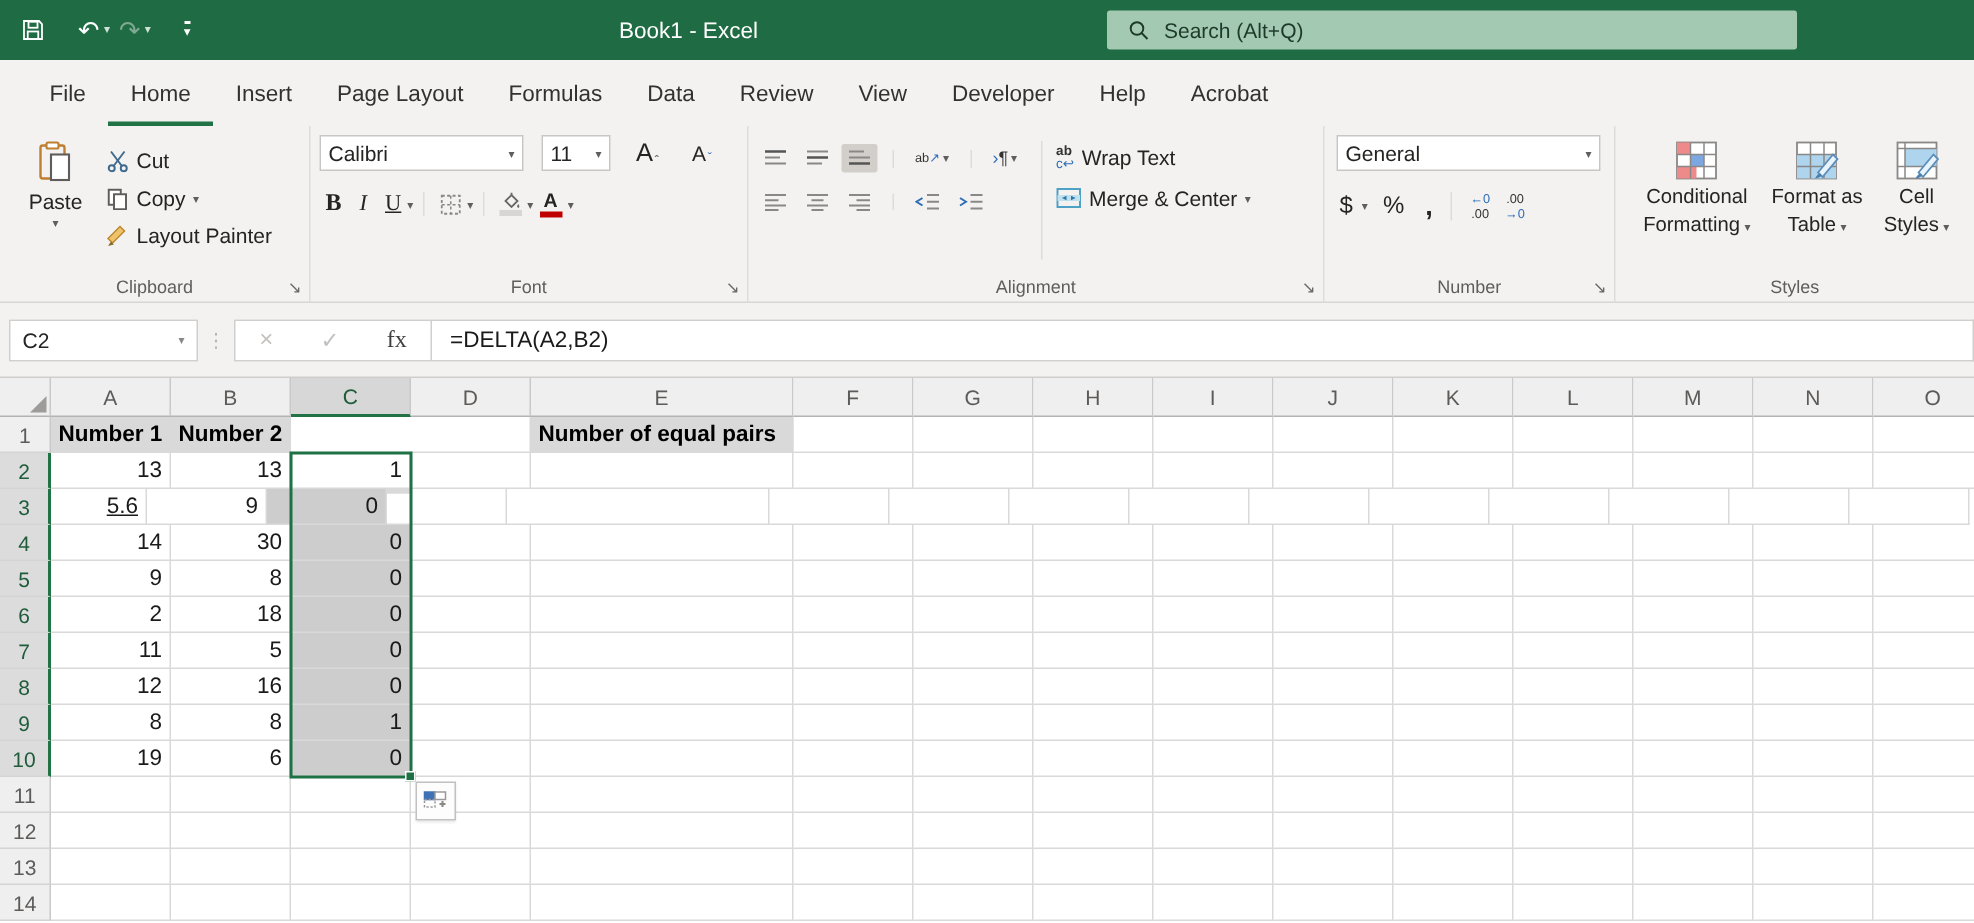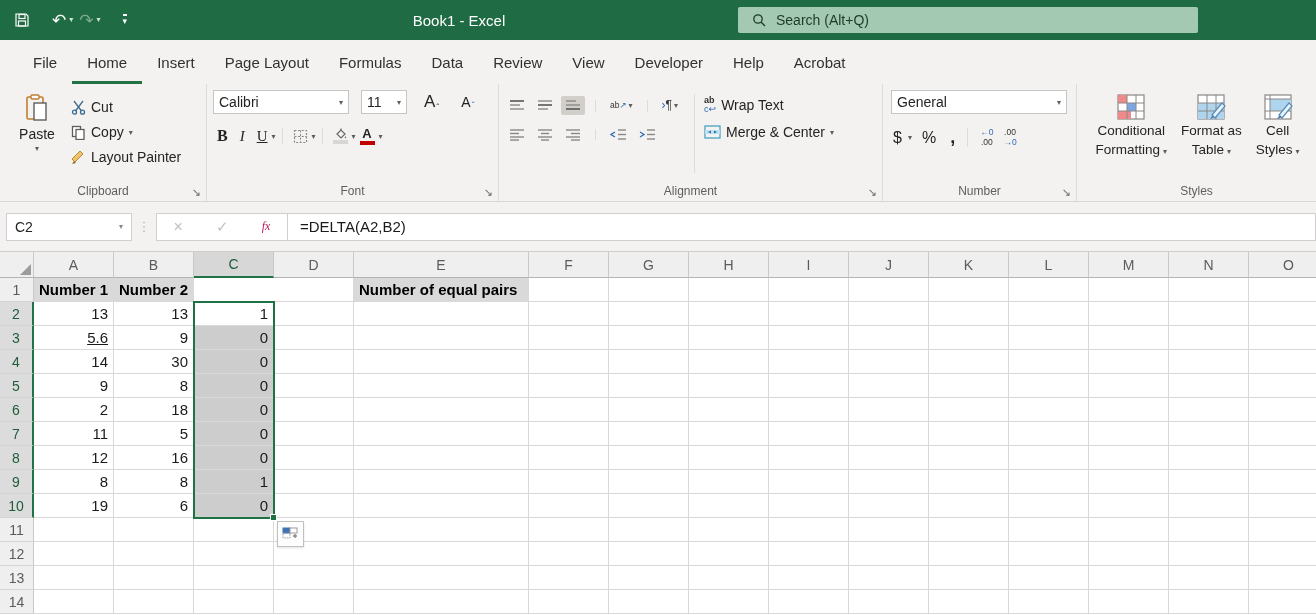--- a/index.html
+++ b/index.html
@@ -87,21 +87,21 @@
   .style-big .l2 .chev{margin-left:3px;}
 
   
   .fbar{height:50px;background:var(--ribbon-bg);display:flex;align-items:center;border-bottom:1px solid #cfcecd;}
   .namebox{width:126px;height:28px;background:#fff;border:1px solid #d1cfcd;margin-left:6px;display:flex;align-items:center;justify-content:space-between;padding:0 8px;font-size:14px;cursor:pointer;}
   .namebox .chev{color:#8a8886;}
   .grip{width:24px;text-align:center;color:#b5b3b1;font-size:13px;letter-spacing:0;}
   .fxbox{width:132px;height:28px;background:#fff;border:1px solid #d1cfcd;display:flex;align-items:center;justify-content:space-around;}
   .fxbox .x{color:#c3c1bf;font-size:16px;cursor:pointer;}
   .fxbox .ok{color:#c3c1bf;font-size:15px;cursor:pointer;}
-  .fxbox .fx{color:#be185d;font-size:12px;font-style:italic;font-family:"Liberation Serif",serif;cursor:pointer;}
+  .fxbox .fx{color:#404040;font-size:16px;font-family:"Liberation Serif",serif;cursor:pointer;}
   .formula-area{flex:1;height:28px;background:#fff;border:1px solid #d1cfcd;border-left:none;margin-right:0;display:flex;align-items:center;padding-left:12px;font-size:15px;color:#1a1a1a;cursor:text;}
 
   
   .grid{position:relative;width:1316px;height:363px;background:#fff;overflow:hidden;}
   .ghead{display:flex;height:26px;}
   .corner{width:34px;height:26px;background:var(--hdr-bg);border-right:1px solid var(--hdr-border);border-bottom:1px solid #b3b3b3;position:relative;cursor:pointer;flex:0 0 auto;}
   .corner .tri{position:absolute;right:2px;bottom:2px;width:0;height:0;border-left:11px solid transparent;border-bottom:11px solid #9e9c9a;}
   .colhdr{height:26px;background:var(--hdr-bg);border-right:1px solid var(--hdr-border);border-bottom:1px solid #b3b3b3;display:flex;align-items:center;justify-content:center;font-size:14px;color:#5d5b59;cursor:pointer;flex:0 0 auto;}
   .colhdr.sel{background:#d7d7d7;border-bottom:2px solid var(--green);color:#1e5c3a;}
   .grow{display:flex;height:24px;}
@@ -529,21 +529,21 @@
       <div class="cell" style="width: 80px;"></div>
       <div class="cell" style="width: 80px;"></div>
       <div class="cell" style="width: 80px;"></div>
       <div class="cell" style="width: 80px;"></div>
       <div class="cell" style="width: 80px;"></div>
       <div class="cell" style="width: 80px;"></div>
       <div class="cell" style="width: 80px;"></div>
     </div>
     <div class="grow">
       <div class="rowhdr sel">3</div>
-      <div class="cell num" style="width: 80px; text-decoration: underline;">5.6</div>
+      <div class="cell num" style="width: 64px; text-decoration: underline;">5.6</div>
       <div class="cell num" style="width: 80px;">9</div>
       <div class="cell num range" style="width: 80px;">0</div>
       <div class="cell" style="width: 80px;"></div>
       <div class="cell" style="width: 175px;"></div>
       <div class="cell" style="width: 80px;"></div>
       <div class="cell" style="width: 80px;"></div>
       <div class="cell" style="width: 80px;"></div>
       <div class="cell" style="width: 80px;"></div>
       <div class="cell" style="width: 80px;"></div>
       <div class="cell" style="width: 80px;"></div>

